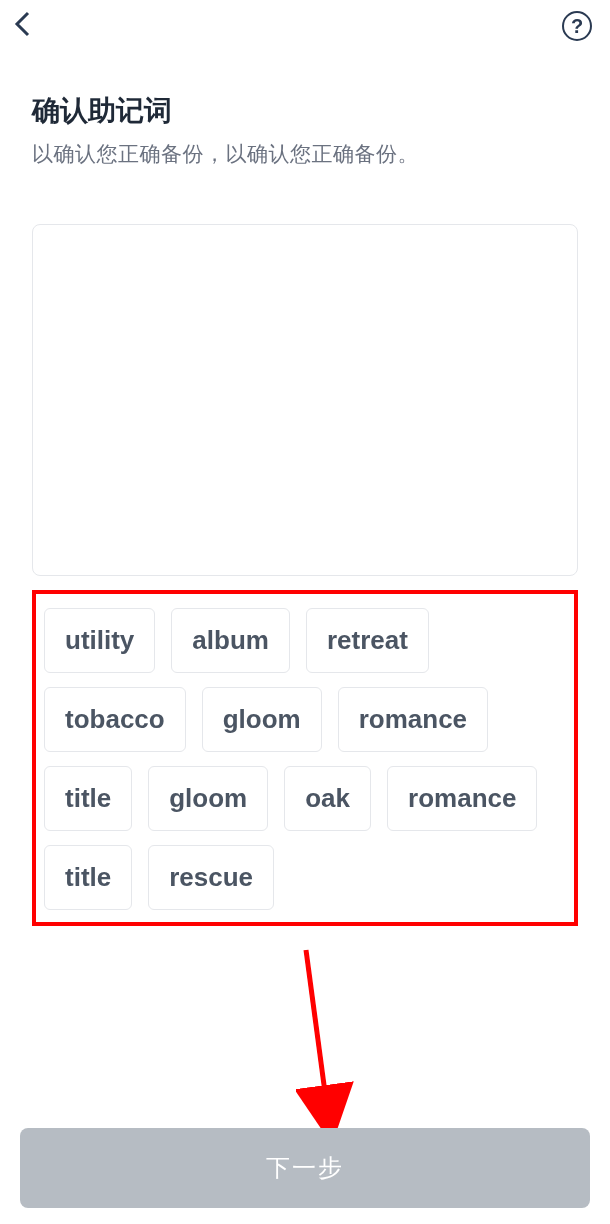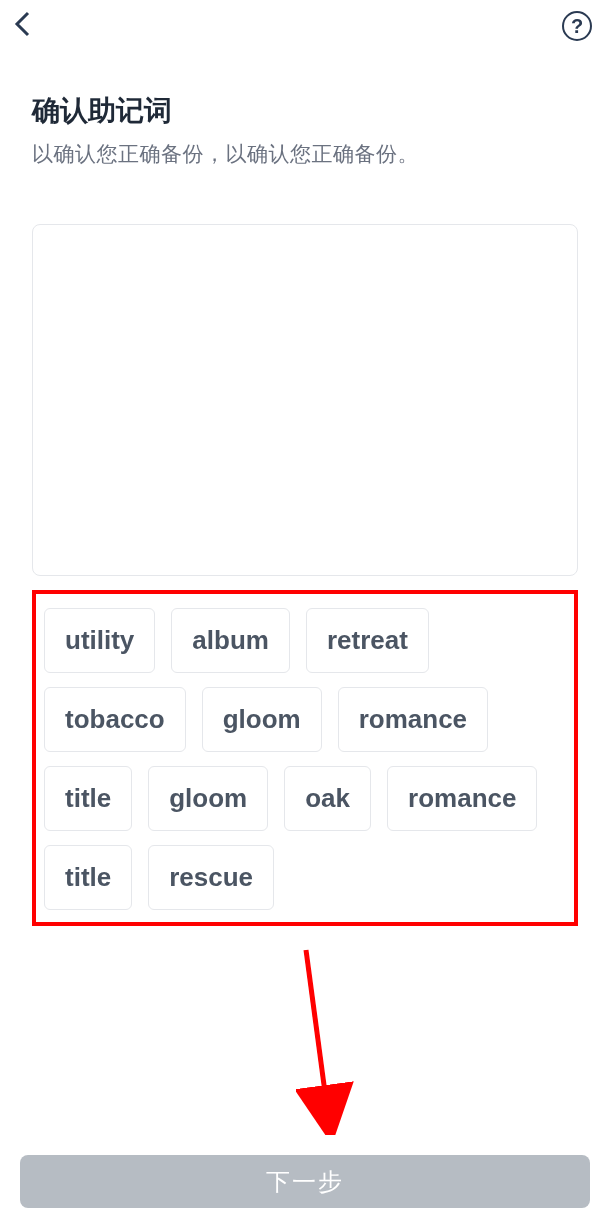--- a/index.html
+++ b/index.html
@@ -89,21 +89,21 @@
       position: absolute;
       left: 296px;
       top: 945px;
       pointer-events: none;
     }
     .next-button {
       position: absolute;
       left: 20px;
       right: 20px;
       bottom: 16px;
-      height: 53px;
+      height: 80px;
       background: #b6bcc3;
       color: #ffffff;
       font-size: 24px;
       border: none;
       border-radius: 8px;
       cursor: pointer;
       letter-spacing: 2px;
     }
   </style>
 </head>

